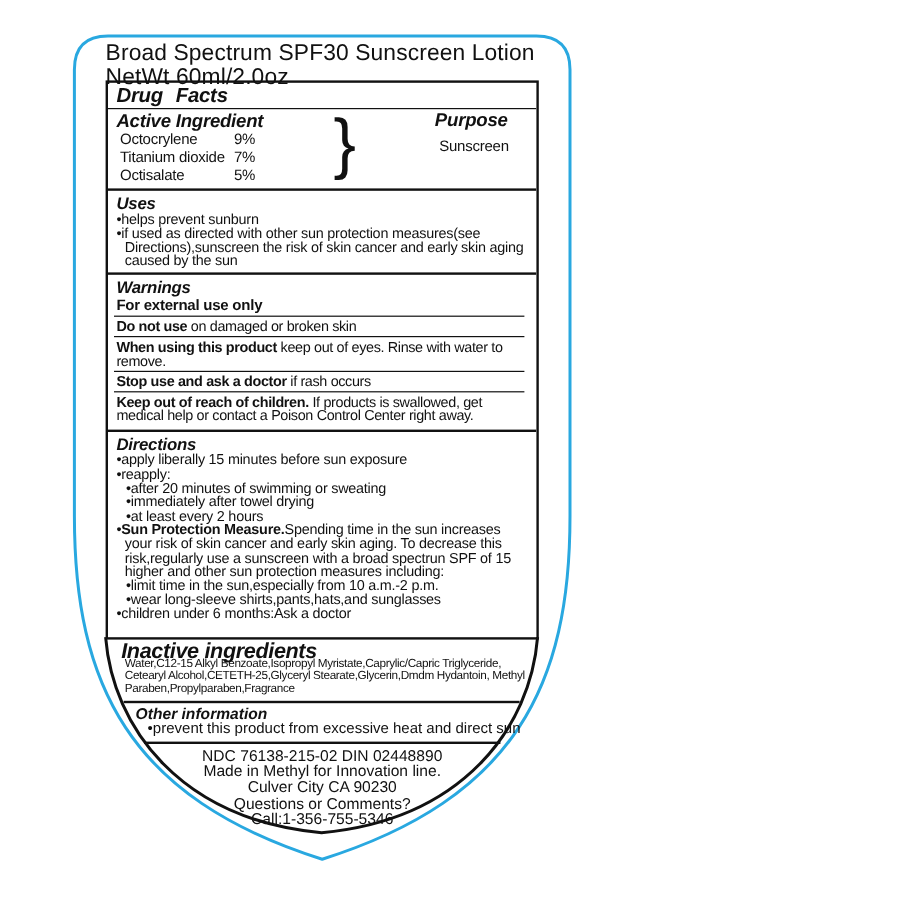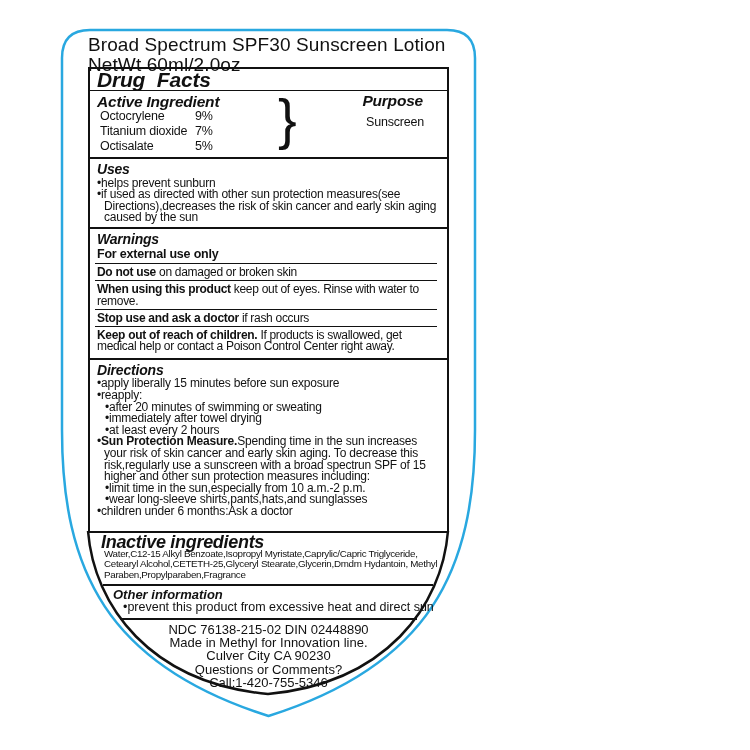--- a/index.html
+++ b/index.html
@@ -6,21 +6,21 @@
   html,body { width:750px; height:750px; background:#ffffff; }
   body { font-family:"Liberation Sans", sans-serif; color:#111; }
   .stage { position:relative; width:594px; height:750px; overflow:hidden; }
   svg.bg { position:absolute; left:0; top:0; }
 
   .title { position:absolute; left:88px; top:35px; font-size:19px; line-height:20px; letter-spacing:0.1px; white-space:nowrap; }
 
   .df-box { position:absolute; left:88px; top:67px; width:361px; height:466px;
             border:2.5px solid #111; display:flex; flex-direction:column; overflow:hidden;
             font-size:12px; line-height:11.6px; letter-spacing:-0.2px; }
-  .df-header { font-size:21px; line-height:19px; font-weight:700; font-style:italic;
+  .df-header { font-size:17px; line-height:19px; font-weight:700; font-style:italic;
                padding:1px 0 0 7px; border-bottom:1.5px solid #111; word-spacing:6px; height:22px; }
 
   .active-sec { position:relative; height:66px; padding:3px 0 0 7px; }
   .row-head { font-size:15.5px; font-style:italic; font-weight:700; line-height:15px; }
   .purpose-h { position:absolute; right:24px; top:4px; font-size:15.5px; font-style:italic; font-weight:700; }
   .ai-row { font-size:12.5px; line-height:15px; padding-left:3px; white-space:nowrap; }
   .ai-name { display:inline-block; width:95px; }
   .brace { position:absolute; left:188px; top:2px; font-size:56px; line-height:52px; font-weight:400; }
   .sunscreen { position:absolute; left:276px; top:26px; font-size:12.5px; }
 
@@ -76,21 +76,21 @@
           <div class="ai-row"><span class="ai-name">Octisalate</span><span class="ai-pct">5%</span></div>
         </div>
       <div class="brace">}</div>
       <div class="sunscreen">Sunscreen</div>
     </div>
 
     <div class="sec">
       <div class="sec-h">Uses</div>
       <div id="uses-list">
           <div class="bullet l1">•helps prevent sunburn</div>
-          <div class="bullet l1">•if used as directed with other sun protection measures(see Directions),decreases the risk of skin cancer and early skin aging caused by the sun</div>
+          <div class="bullet l1">•if used as directed with other sun protection measures(see Directions),sunscreen the risk of skin cancer and early skin aging caused by the sun</div>
         </div>
     </div>
 
     <div class="sec">
       <div class="sec-h">Warnings</div>
       <div class="bold-line">For external use only</div>
       <div id="warn-rows">
           <div class="warn-row"><span class="b">Do not use</span> on damaged or broken skin</div>
           <div class="warn-row"><span class="b">When using this product</span> keep out of eyes. Rinse with water to remove.</div>
           <div class="warn-row"><span class="b">Stop use and ask a doctor</span>  if rash occurs</div>
@@ -126,16 +126,16 @@
     <div class="other-bullet">•<span>prevent this product from excessive heat and direct sun</span></div>
   </div>
 
   <div class="sep sep-other-bottom"></div>
 
   <div class="footer" id="footer">
       <div class="f-line">NDC 76138-215-02 DIN 02448890</div>
       <div class="f-line">Made in Methyl for Innovation line.</div>
       <div class="f-line">Culver City CA 90230</div>
       <div class="f-line">Questions or Comments?</div>
-      <div class="f-line">Call:1-420-755-5346</div>
+      <div class="f-line">Call:1-356-755-5346</div>
     </div>
 
 </div>
 
 </body></html>

